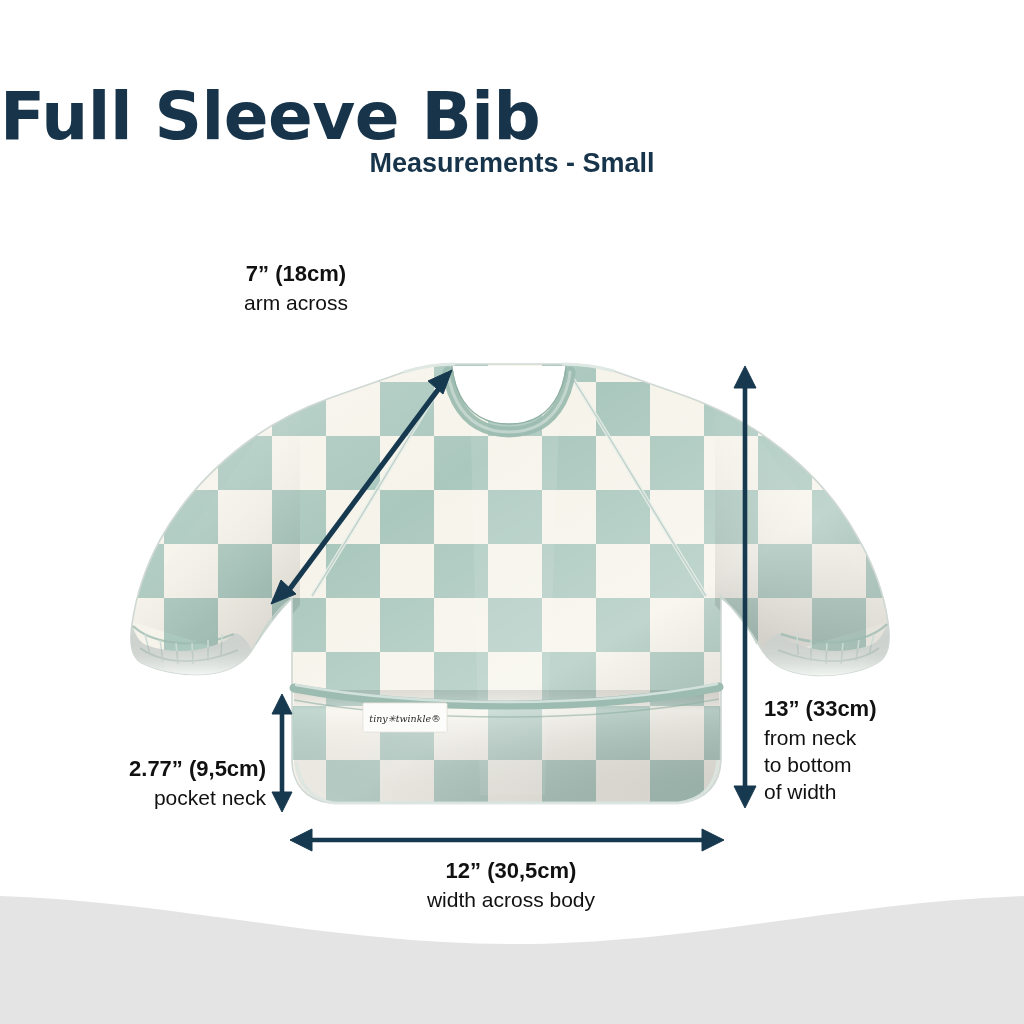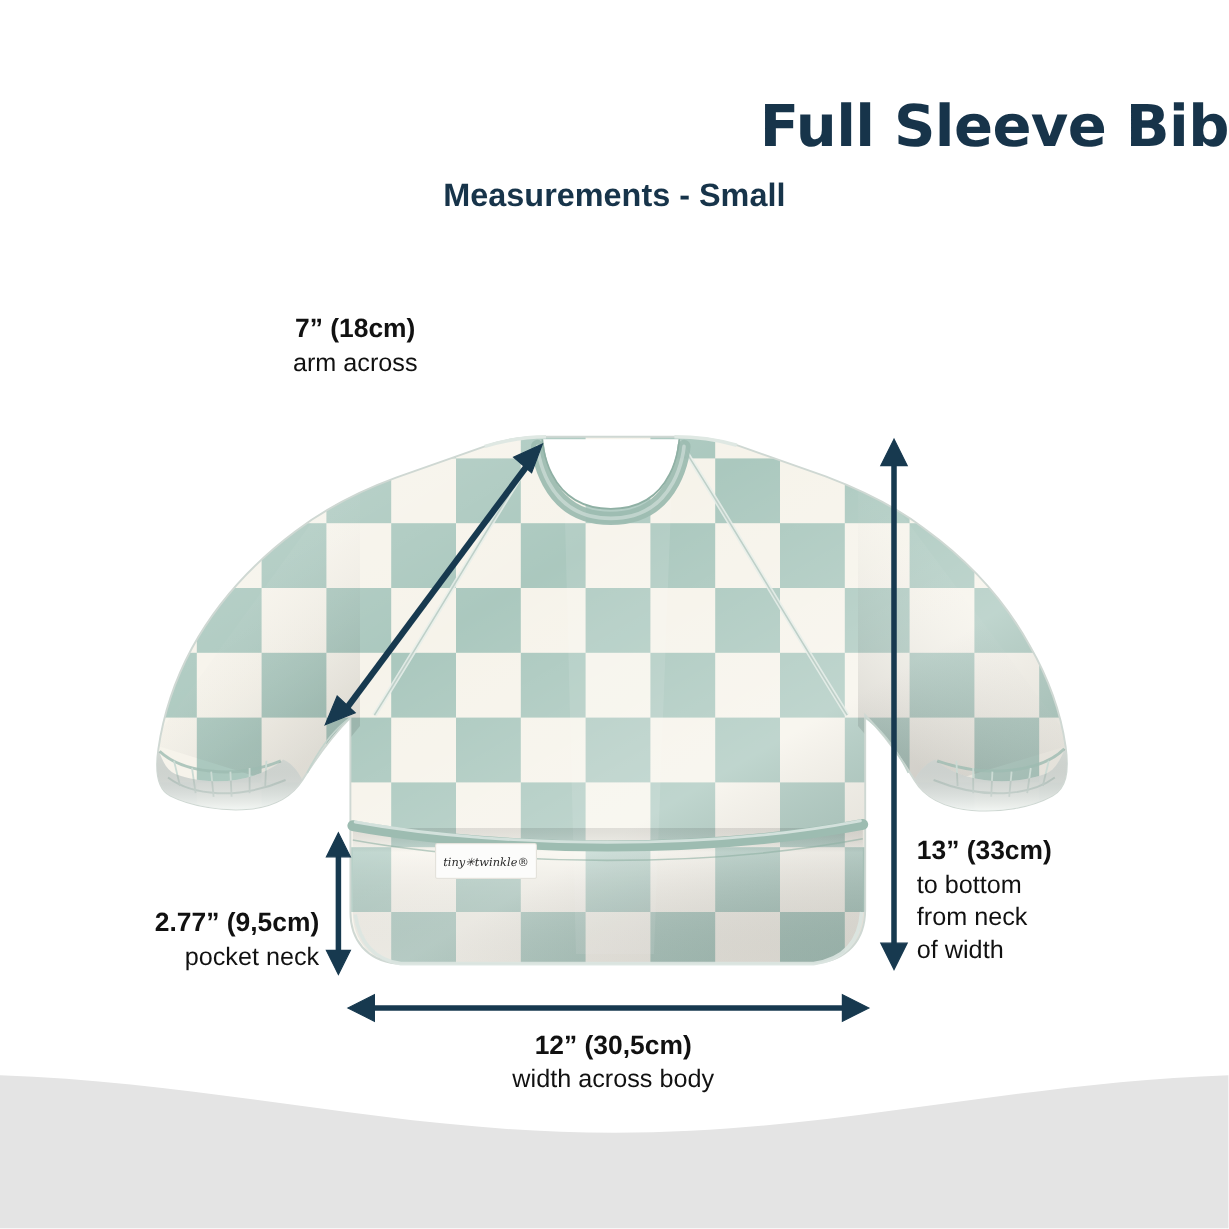--- a/index.html
+++ b/index.html
@@ -9,22 +9,22 @@
     font-family:"Liberation Sans",sans-serif;
     position:relative;
   }
   #stage{position:absolute;inset:0;width:1024px;height:1024px;overflow:hidden;background:#fff;}
 
   
   .bottom-band{position:absolute;left:0;top:880px;width:1024px;height:144px;}
 
   
   .title{
-    position:absolute;left:0;top:78px;width:1024px;text-align:right;
-    font-size:48px;font-weight:bold;letter-spacing:-0.5px;
+    position:absolute;left:0;top:78px;width:1024px;text-align:left;
+    font-size:66px;font-weight:bold;letter-spacing:-0.5px;
     color:#17344a;
     font-family:"DejaVu Sans",sans-serif;
   }
   .subtitle{
     position:absolute;left:0;top:148px;width:1024px;text-align:center;
     font-size:27px;font-weight:bold;
     color:#17344a;
     font-family:"Liberation Sans",sans-serif;
   }
 
@@ -276,22 +276,22 @@
     <span class="sub">arm across</span>
   </div>
 
   <div class="label" id="label-pocket">
     <span class="big">2.77” (9,5cm)</span>
     <span class="sub">pocket neck</span>
   </div>
 
   <div class="label" id="label-neck">
     <span class="big">13” (33cm)</span>
+    <span class="sub">from neck</span>
     <span class="sub">to bottom</span>
-    <span class="sub">from neck</span>
     <span class="sub">of width</span>
   </div>
 
   <div class="label" id="label-width">
     <span class="big">12” (30,5cm)</span>
     <span class="sub">width across body</span>
   </div>
 
   <svg class="bottom-band" viewBox="0 0 1024 144" preserveAspectRatio="none">
     <path d="M 0 16 C 180 22 330 64 512 64 C 694 64 844 22 1024 16 L 1024 144 L 0 144 Z" fill="#e4e4e4"></path>

